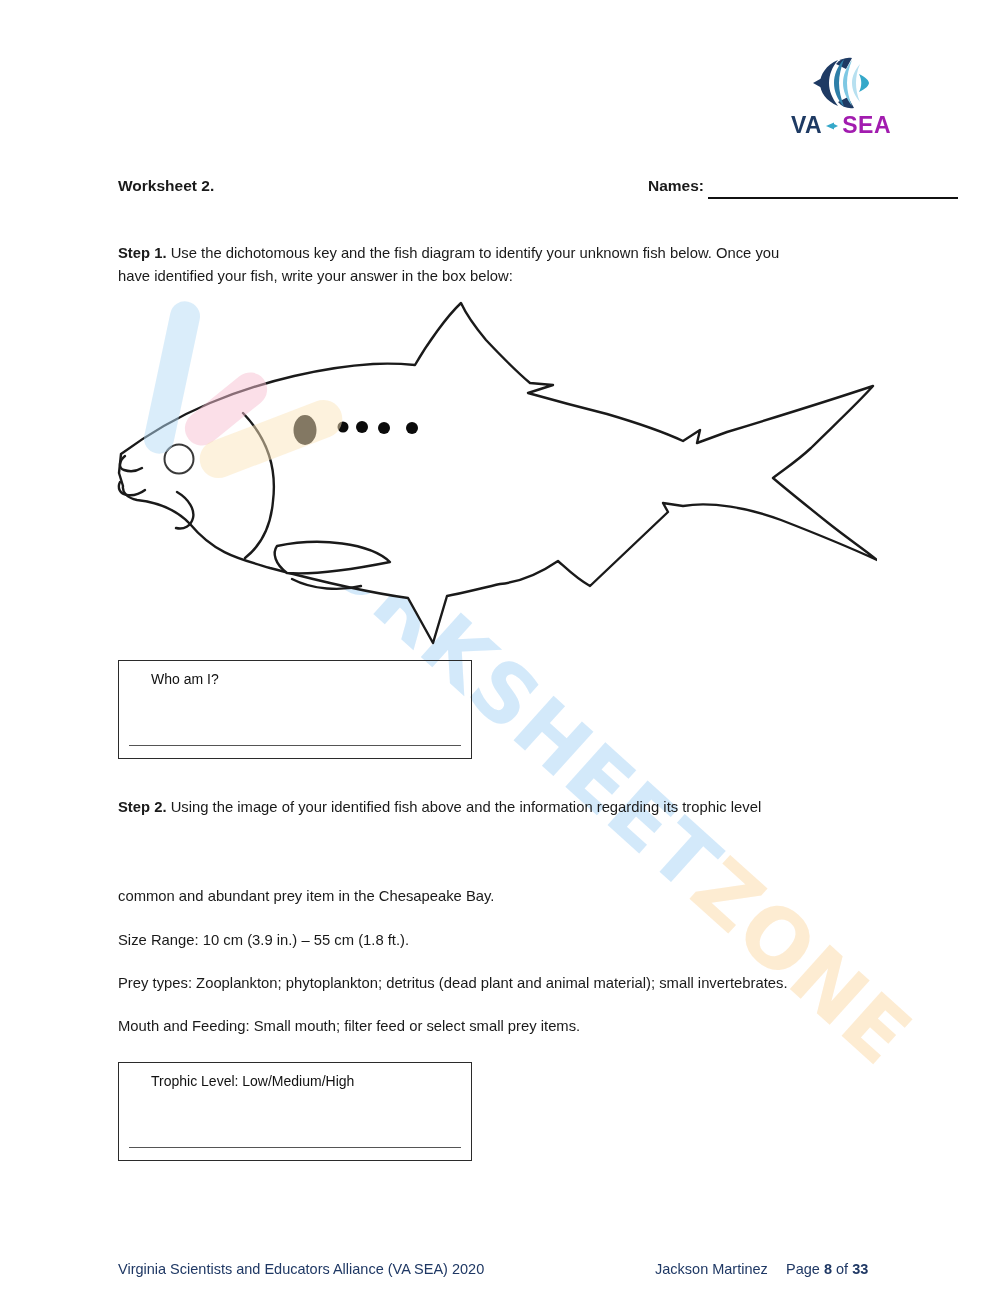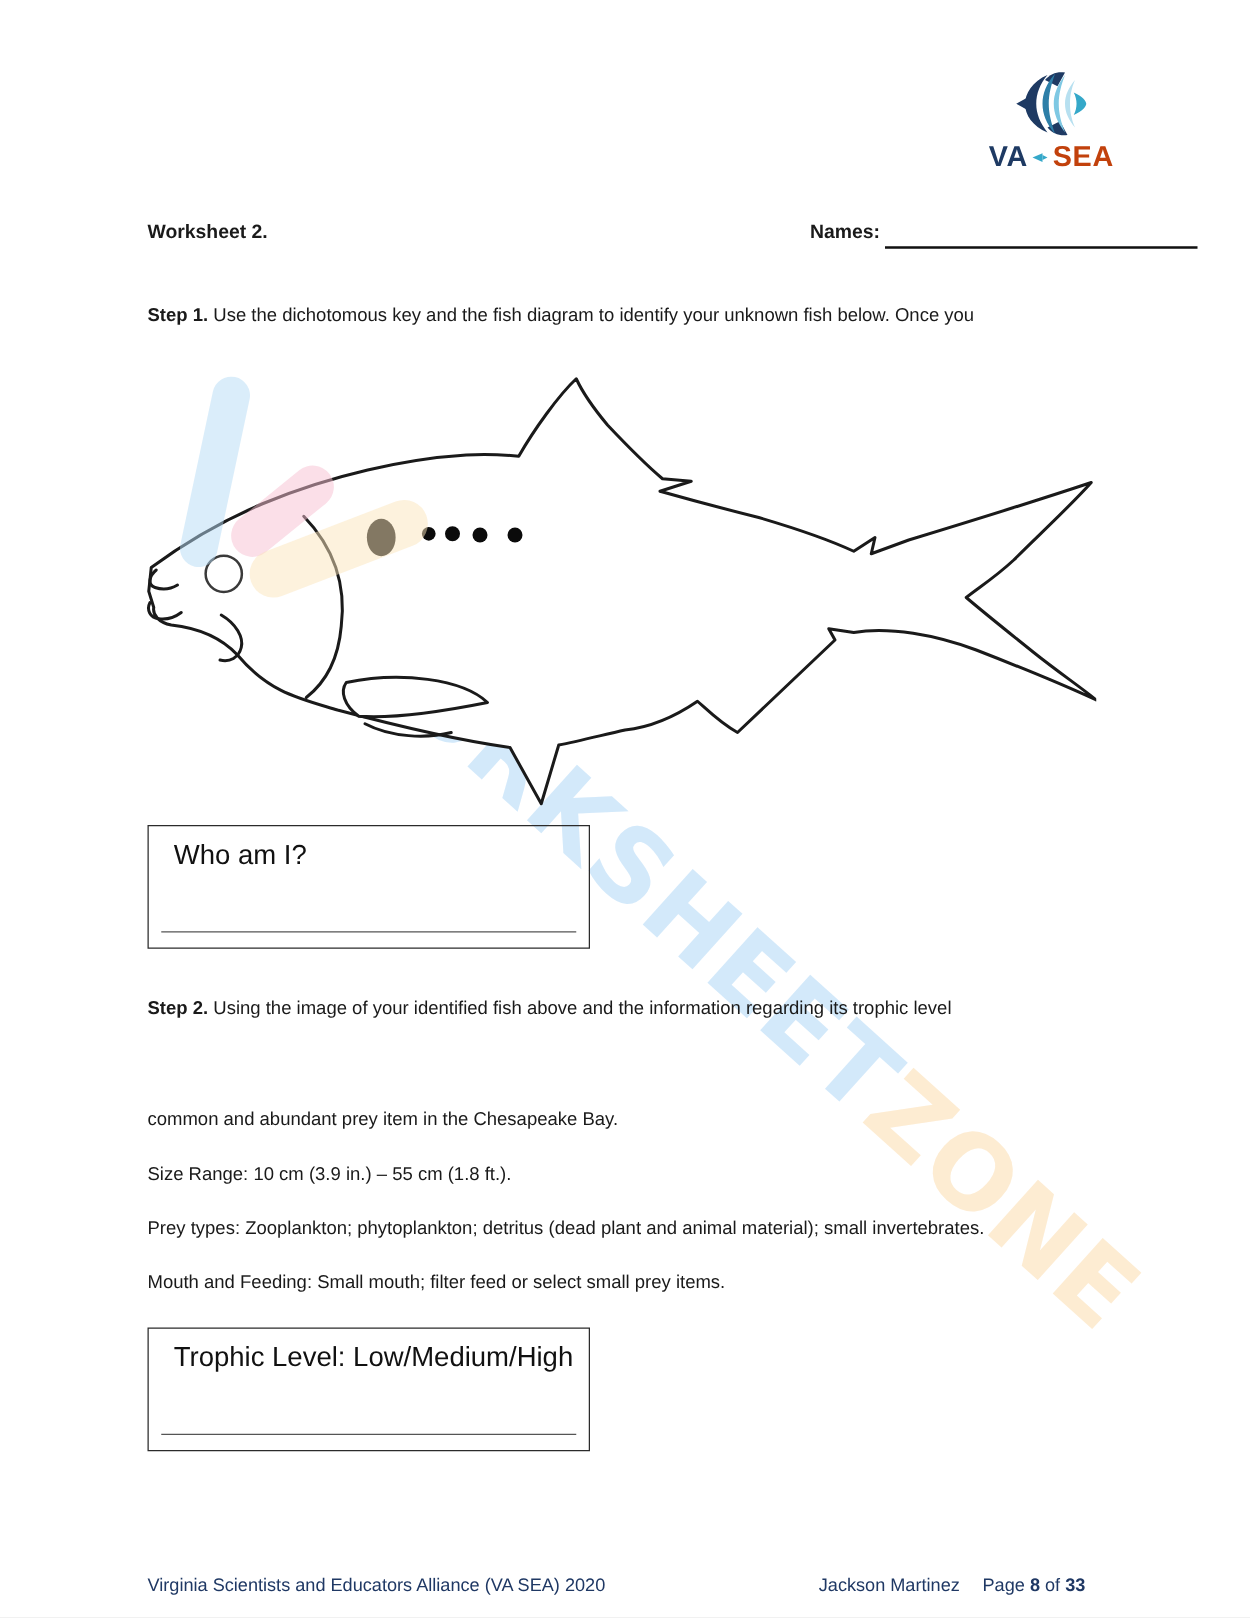--- a/index.html
+++ b/index.html
@@ -19,36 +19,36 @@
   .pencil-band{position:absolute;z-index:3;pointer-events:none;}
   .band-blue{left:157px;top:300px;width:30px;height:155px;border-radius:16px;background:#b5dbf5;opacity:.5;transform:rotate(12deg);}
   .band-pink{left:178px;top:392px;width:96px;height:34px;border-radius:17px;background:#f7c0d2;opacity:.5;transform:rotate(-39deg);}
   .band-yellow{left:196px;top:420px;width:150px;height:38px;border-radius:19px;background:#fce6bb;opacity:.5;transform:rotate(-21deg);}
   
   .logo{position:absolute;left:786px;top:56px;width:110px;text-align:center;z-index:2;}
   .logo svg.fishmark{display:block;margin:0 auto;}
   .logo-text{display:flex;align-items:center;justify-content:center;gap:3px;margin-top:2px;
     font-weight:bold;font-size:23px;letter-spacing:.5px;}
   .logo-va{color:#1e3a63;}
-  .logo-sea{color:#c2410c;}
+  .logo-sea{color:#a21caf;}
   
   .h-label{position:absolute;font-size:15.5px;font-weight:bold;z-index:2;}
   .worksheet-label{left:118px;top:177px;}
   .names-label{left:648px;top:177px;}
   .names-line{position:absolute;left:708px;top:176px;width:250px;height:21px;border-bottom:2px solid #111;z-index:2;}
   
   .para{position:absolute;left:118px;width:760px;font-size:14.8px;line-height:22.5px;margin:0;z-index:2;}
   .para b{font-weight:bold;}
   
   .fish-wrap{position:absolute;left:115px;top:296px;width:762px;height:352px;z-index:2;}
   
   .answer-box{position:absolute;left:118px;width:352px;height:97px;border:1.6px solid #2b2b2b;background:transparent;z-index:2;}
   .box-who{top:660px;}
   .box-trophic{top:1062px;}
-  .box-label{position:absolute;left:20px;top:10px;font-size:22px;color:#111;}
+  .box-label{position:absolute;left:32px;top:10px;font-size:14px;color:#111;}
   .box-line{position:absolute;left:10px;right:10px;bottom:12px;border-top:1.5px solid #555;}
   
   .footer-item{position:absolute;top:1217px;font-size:14.5px;color:#1f3864;z-index:2;margin-top:44px;}
   .footer-left{left:118px;}
   .footer-author{left:655px;}
   .footer-page{left:786px;}
   .footer-page b{font-weight:bold;}
 </style>
 </head>
 <body>
@@ -79,21 +79,21 @@
           <path d="M9 3 L13 5 L9 7 Z" fill="#35a8c9"></path>
       </svg>
       <span class="logo-sea">SEA</span>
     </div>
   </div>
 
   <div class="h-label worksheet-label">Worksheet 2.</div>
   <div class="h-label names-label">Names:</div>
   <div class="names-line"></div>
 
-  <p class="para" style="top:242px"><b>Step 1.</b><span> Use the dichotomous key and the fish diagram to identify your unknown fish below. Once you</span><br></p>
+  <p class="para" style="top:242px"><b>Step 1.</b><span> Use the dichotomous key and the fish diagram to identify your unknown fish below. Once you</span><br><span>have identified your fish, write your answer in the box below:</span></p>
 
   <div class="fish-wrap">
     <svg width="762" height="352" viewBox="0 0 762 352">
       <g stroke="#1a1a1a" stroke-width="2.4" fill="none" stroke-linejoin="round" stroke-linecap="round">
 
         <path fill="#ffffff" d="
           M 6 158
           C 25 144, 55 124, 95 107
           C 150 84, 210 71, 258 68
           C 275 67, 290 68, 300 69

